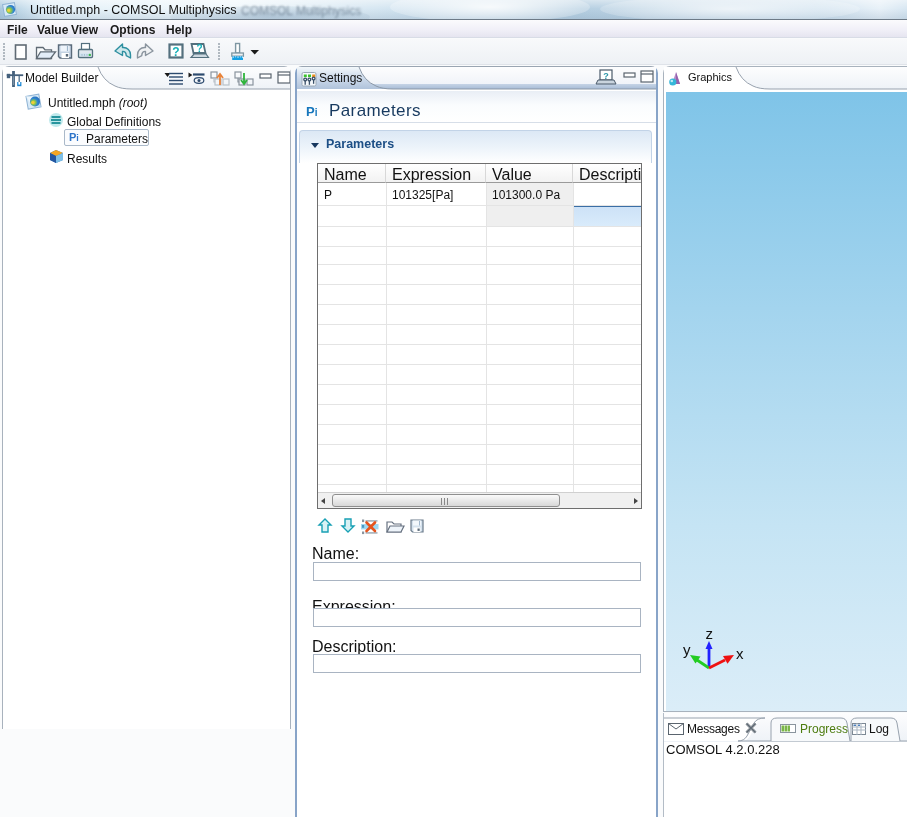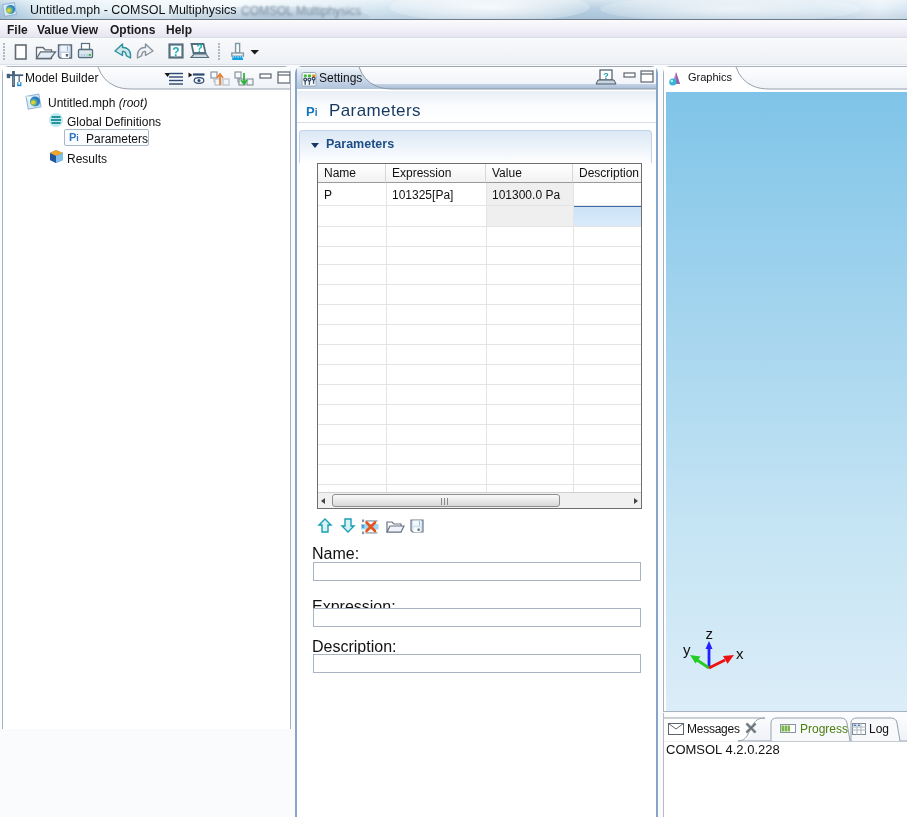--- a/index.html
+++ b/index.html
@@ -56,21 +56,21 @@
 #section-hdr { position:absolute; left:2px; top:63px; width:353px; height:33px;
   border:1px solid #c2d3e7; border-bottom:none; border-radius:4px 4px 0 0;
   background:linear-gradient(180deg,#dce8f5 0%, #ecf3fa 50%, #ffffff 100%); }
 #section-hdr .lbl { position:absolute; left:26px; top:6px; font-size:12.5px; font-weight:bold; color:#1d4f86; }
 #section-hdr .tri { position:absolute; left:11px; top:12px; width:0; height:0;
   border-left:4.5px solid transparent; border-right:4.5px solid transparent; border-top:5.5px solid #17375e; }
 
 
 #ptable { position:absolute; left:20px; top:96px; width:325px; height:346px; border:1px solid #6e6e6e; background:#fff; overflow:hidden; }
 .th { position:absolute; top:0; height:19px; background:linear-gradient(180deg,#ffffff,#f2f2f2);
-  border-right:1px solid #d8d8d8; border-bottom:1px solid #9a9a9a; font-size:12px; color:#111; padding:2px 0 0 6px; }
+  border-right:1px solid #d8d8d8; border-bottom:1px solid #9a9a9a; font-size:16px; color:#111; padding:2px 0 0 6px; }
 .cell { position:absolute; font-size:12px; color:#111; padding:4px 0 0 6px; }
 .rowline { position:absolute; left:0; width:100%; height:1px; background:#e4e4e4; }
 .colline { position:absolute; top:19px; bottom:16px; width:1px; background:#e4e4e4; }
 
 
 .hscroll { position:absolute; left:0; bottom:0; width:100%; height:16px; background:#f0f0f0; border-top:1px solid #d0d0d0; }
 .hthumb { position:absolute; left:14px; top:1px; width:228px; height:13px; background:linear-gradient(180deg,#fafafa,#d8d8d8);
   border:1px solid #8f8f8f; border-radius:3px; }
 
 

